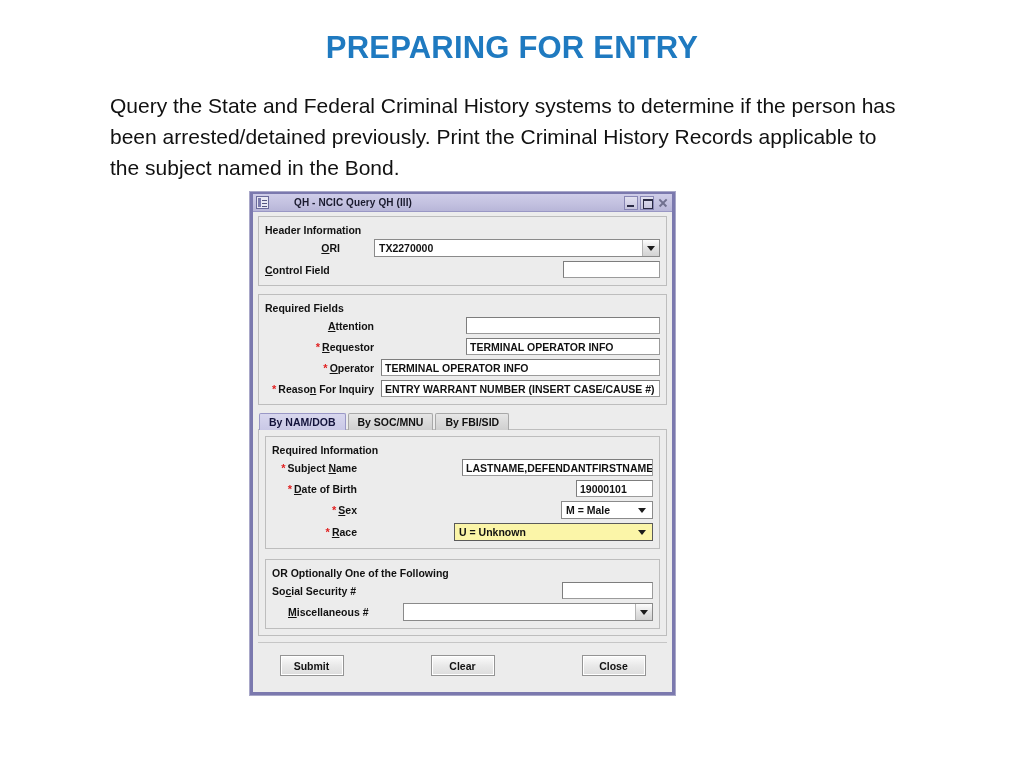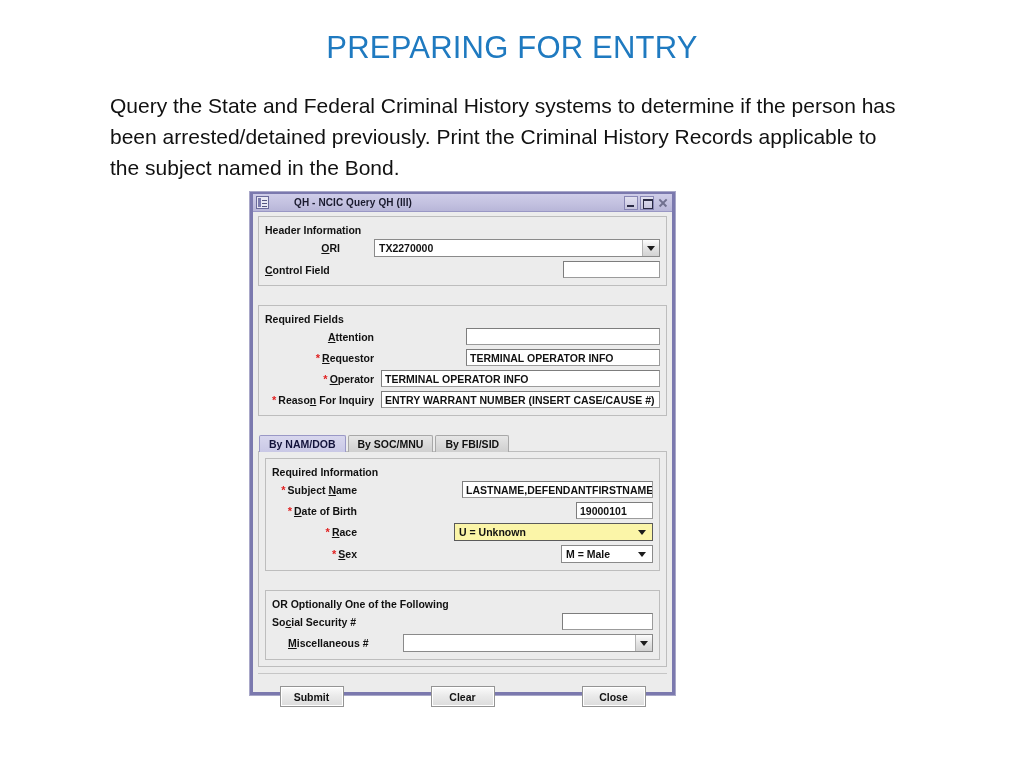--- a/index.html
+++ b/index.html
@@ -11,21 +11,21 @@
     font-family: "Liberation Sans", sans-serif;
     overflow: hidden;
   }
 
   
   .slide-title {
     position: absolute;
     top: 30px; left: 0; width: 1024px;
     text-align: center;
     font-size: 31px;
-    font-weight: 400;
+    font-weight: 700;
     letter-spacing: 0.2px;
     color: #1F7AC0;
     white-space: nowrap;
   }
   .slide-body {
     position: absolute;
     top: 90px; left: 110px;
     width: 790px;
     font-size: 21px;
     line-height: 31px;
@@ -106,21 +106,21 @@
   .dlg-body {
     padding: 4px 5px 0 5px;
     height: calc(100% - 19px);
     background: #ececec;
   }
 
   
   .group {
     border: 1px solid #bdbdbd;
     border-top: none;
-    margin-bottom: 19px;
+    margin-bottom: 8px;
     position: relative;
     padding: 4px 6px 6px 6px;
     background: #ececec;
   }
   .grp-legend {
     position: relative;
     display: inline-block;
     font-size: 10.5px; font-weight: bold;
     color: #111;
     background: #ececec;
@@ -326,38 +326,38 @@
           <span class="lbl" style="width:92px"><span class="star">*</span>Subject <span class="mn">N</span>ame</span>
           <div class="textbox" style="width:191px">LASTNAME,DEFENDANTFIRSTNAME</div>
         </div>
 
         <div class="row">
           <span class="lbl" style="width:92px"><span class="star">*</span><span class="mn">D</span>ate of Birth</span>
           <div class="textbox" style="width:77px">19000101</div>
         </div>
 
         <div class="row">
+          <span class="lbl" style="width:92px"><span class="star">*</span><span class="mn">S</span>ex</span>
+          <div class="combo plain-caret" style="width:92px">
+            <span>M = Male</span>
+            <span class="arrow-btn">
+                <span class="caret"></span>
+              </span>
+          </div>
+        </div>
+
+        <div class="row">
           <span class="lbl" style="width:92px"><span class="star">*</span><span class="mn">R</span>ace</span>
           <div class="combo highlight plain-caret" style="width:199px">
             <span>U = Unknown</span>
             <span class="arrow-btn">
                 <span class="caret"></span>
               </span>
           </div>
         </div>
-
-        <div class="row">
-          <span class="lbl" style="width:92px"><span class="star">*</span><span class="mn">S</span>ex</span>
-          <div class="combo plain-caret" style="width:92px">
-            <span>M = Male</span>
-            <span class="arrow-btn">
-                <span class="caret"></span>
-              </span>
-          </div>
-        </div>
       </div>
 
       <div class="group" style="margin-top:10px;margin-bottom:0">
         <div class="grp-legend">OR Optionally One of the Following</div>
 
         <div class="row">
           <span class="lbl" style="width:97px;text-align:left;padding-left:0">So<span class="mn">c</span>ial Security #</span>
           <div class="textbox" style="width:91px"></div>
         </div>
 

